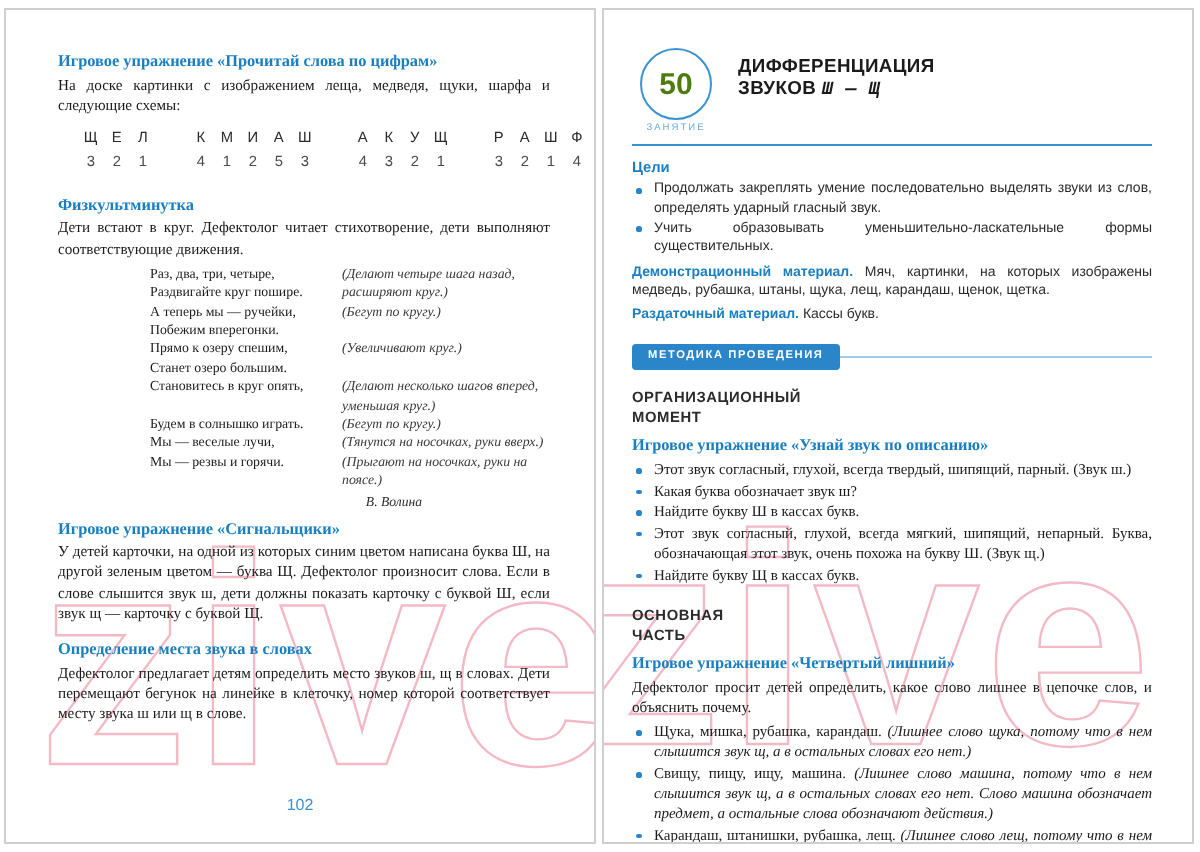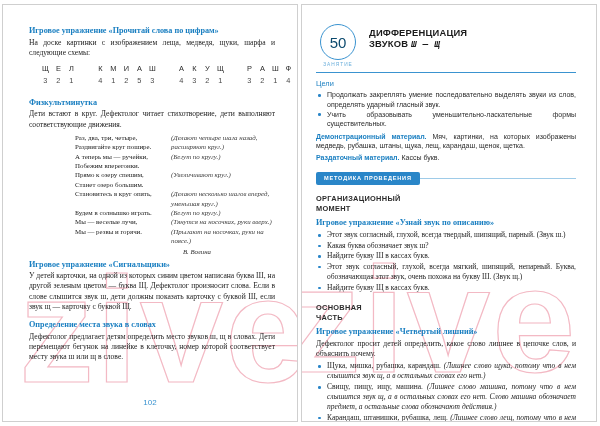--- a/index.html
+++ b/index.html
@@ -179,24 +179,24 @@
     width:44px;flex:none;
     text-align:center;
     padding-top:1px;
   }
   .badge{
     width:34px;height:34px;
     border:1.6px solid #3a93d0;
     border-radius:50%;
     margin:0 auto;
     display:flex;align-items:center;justify-content:center;
-    color:#0c4a6e;
+    color:#4d7c0f;
     font-family:"Liberation Sans", sans-serif;
     font-size:15px;
-    font-weight:400;
+    font-weight:700;
   }
   .badge-label{
     margin-top:2px;
     font-family:"Liberation Sans", sans-serif;
     font-size:4.8px;
     letter-spacing:1px;
     color:#6aaedb;
     text-transform:uppercase;
   }
   .title-wrap{flex:1;padding-top:4px;}
@@ -211,21 +211,21 @@
   }
   .lesson-title .it{font-style:italic;font-family:Liberation Mono, monospace;}
   .rule{
     height:1.4px;
     background:#3a93d0;
     margin:5px 0 6px 0;
   }
   .goal-h{
     color:#1a7fc1;
     font-family:"Liberation Sans", sans-serif;
-    font-weight:400;
+    font-weight:700;
     font-size:7.4px;
     margin-bottom:2px;
   }
   ul.bl-sans li{
     font-family:"Liberation Sans", sans-serif;
     font-size:7px;
     line-height:9.4px;
     color:#2b2b2b;
   }
   ul.bl-sans li:before{top:3.6px;}

